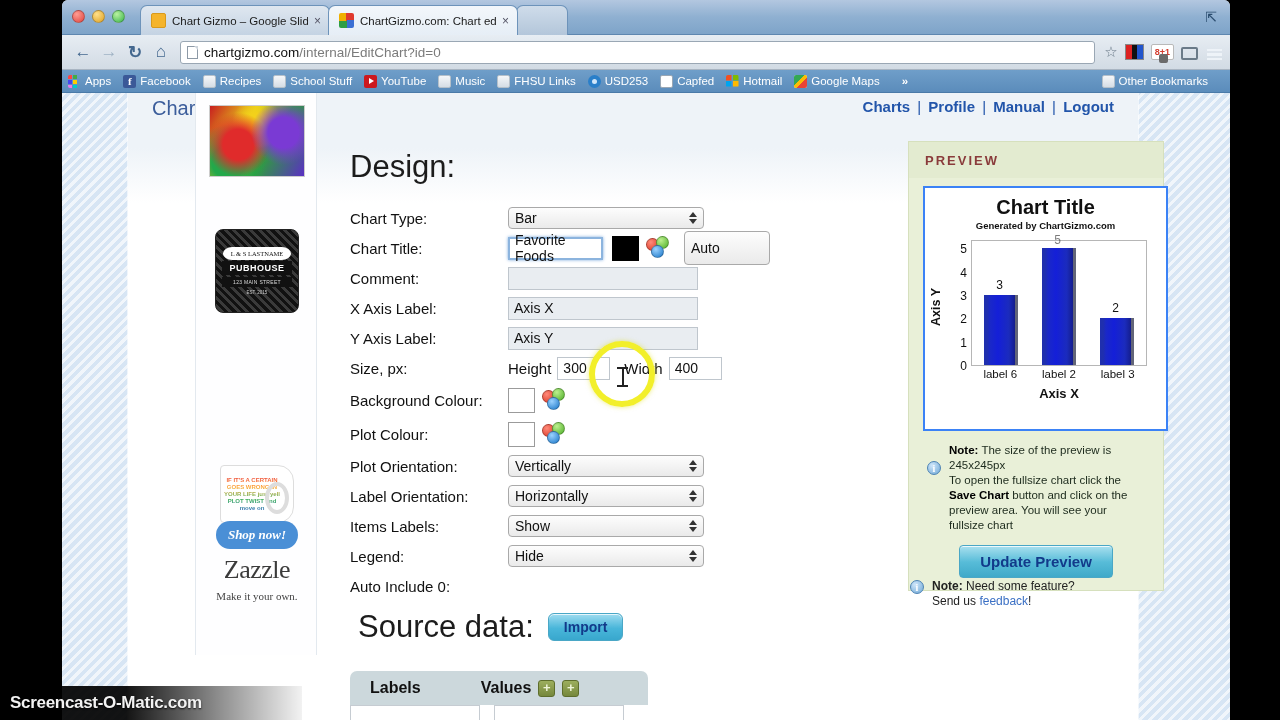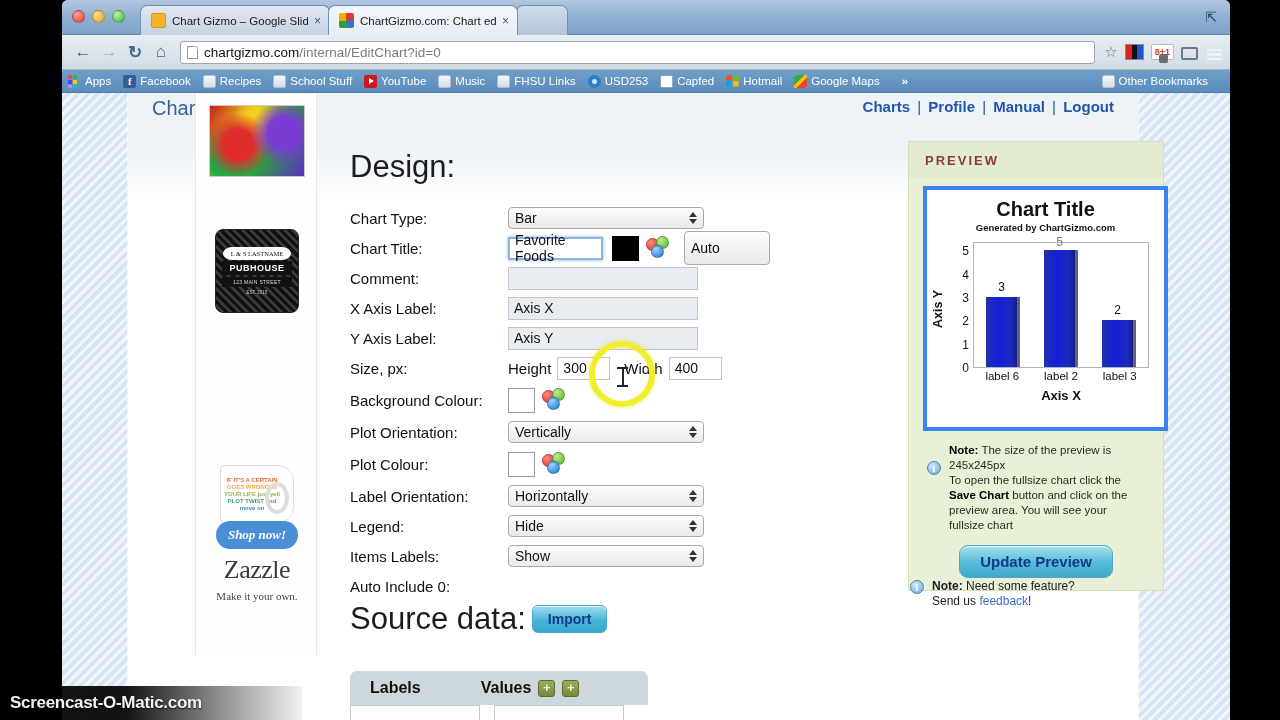--- a/index.html
+++ b/index.html
@@ -284,21 +284,21 @@
   .numbox {
     width: 53px; height: 23px; background: #fff; border: 1px solid #bfc6cd;
     font-size: 14px; padding: 0 5px; display: flex; align-items: center; margin-right: 14px;
   }
 
   
   .srcdata {
     position: absolute; left: 222px; top: 508px;
     display: flex; align-items: center;
   }
-  .srcdata h2 { font-size: 31px; margin: 0; font-weight: normal; color: #1c1c1c; }
+  .srcdata h2 { font-size: 31px; margin: 8px; font-weight: normal; color: #1c1c1c; }
   .btn-import {
     margin-left: 6px;
     background: linear-gradient(to bottom,#9fdcf0,#49b6da 55%,#38a7cd);
     border: 1px solid #4aa7c6; border-radius: 6px;
     color: #123a8a; font-weight: bold; font-size: 14px;
     padding: 5px 15px;
     box-shadow: inset 0 1px 0 rgba(255,255,255,0.75);
   }
   .datahead {
     position: absolute; left: 222px; top: 578px;
@@ -329,21 +329,21 @@
   .preview-head {
     height: 36px; padding: 0 16px;
     display: flex; align-items: center;
     font-size: 13px; font-weight: bold; color: #8a3b3b;
     letter-spacing: 2px;
     background: #e3ebd0;
   }
   .preview-body { padding: 8px 14px 12px 14px; }
   .chartbox {
     width: 245px; height: 245px; background: #fff;
-    border: 4px solid #3b82f6; margin: 0 auto;
+    border: 2px solid #3b82f6; margin: 0 auto;
     position: relative;
   }
   .ch-title {
     text-align: center; font-size: 20px; font-weight: bold; color: #111;
     margin-top: 8px; font-family: "Liberation Sans", sans-serif;
   }
   .ch-sub { text-align: center; font-size: 9.5px; font-weight: bold; color: #111; margin-top: 1px; }
   .plotwrap { position: absolute; left: 0; top: 52px; width: 245px; height: 150px; }
   .ylabel {
     position: absolute; left: 4px; top: 48px;
@@ -396,21 +396,21 @@
     width: 14px; height: 14px; border-radius: 50%;
     background: radial-gradient(circle at 35% 30%, #cfe6fa, #6fa8d6);
     border: 1px solid #4d83b4;
     color: #fff; font-size: 10px; font-weight: bold;
     display: flex; align-items: center; justify-content: center;
     font-family: "Liberation Serif", serif;
   }
   .btn-update {
     display: block; margin: 12px auto 0 auto;
     background: linear-gradient(to bottom,#a9e0ef,#57bcd8 52%,#3fa9c9);
-    border: 1px solid #4aa7c6; border-radius: 9px;
+    border: 1px solid #4aa7c6; border-radius: 4px;
     color: #123a8a; font-weight: bold; font-size: 15px;
     padding: 7px 20px;
     box-shadow: inset 0 1px 0 rgba(255,255,255,0.8);
   }
   .feedback-note {
     position: absolute; left: 782px; top: 486px; width: 284px;
     font-size: 12px; color: #222; line-height: 15px;
     padding-left: 22px;
   }
   .feedback-note .info-ico { top: 1px; }
@@ -715,67 +715,67 @@
           <div class="frow" style="height:34px">
             <div class="flabel">Background Colour:</div>
             <div class="swatch-white"></div>
             <div class="colorwheel">
               <span class="cw-r"></span>
                 <span class="cw-g"></span>
                 <span class="cw-b"></span>
             </div>
           </div>
 
+          <div class="frow" style="height:34px">
+            <div class="flabel">Plot Colour:</div>
+            <div class="swatch-white"></div>
+            <div class="colorwheel">
+              <span class="cw-r"></span>
+                <span class="cw-g"></span>
+                <span class="cw-b"></span>
+            </div>
+          </div>
+
           <div class="frow">
             <div class="flabel">Plot Orientation:</div>
             <div class="fsel">
               <span>Vertically</span>
               <span class="arrows">
                   <i class="up"></i>
                   <i class="dn"></i>
                 </span>
             </div>
           </div>
 
-          <div class="frow" style="height:34px">
-            <div class="flabel">Plot Colour:</div>
-            <div class="swatch-white"></div>
-            <div class="colorwheel">
-              <span class="cw-r"></span>
-                <span class="cw-g"></span>
-                <span class="cw-b"></span>
-            </div>
-          </div>
-
           <div class="frow">
             <div class="flabel">Label Orientation:</div>
             <div class="fsel">
               <span>Horizontally</span>
               <span class="arrows">
                   <i class="up"></i>
                   <i class="dn"></i>
                 </span>
             </div>
           </div>
 
           <div class="frow">
-            <div class="flabel">Legend:</div>
+            <div class="flabel">Items Labels:</div>
             <div class="fsel">
-              <span>Hide</span>
+              <span>Show</span>
               <span class="arrows">
                   <i class="up"></i>
                   <i class="dn"></i>
                 </span>
             </div>
           </div>
 
           <div class="frow">
-            <div class="flabel">Items Labels:</div>
+            <div class="flabel">Legend:</div>
             <div class="fsel">
-              <span>Show</span>
+              <span>Hide</span>
               <span class="arrows">
                   <i class="up"></i>
                   <i class="dn"></i>
                 </span>
             </div>
           </div>
 
           <div class="frow">
             <div class="flabel">Auto Include 0:</div>
           </div>

